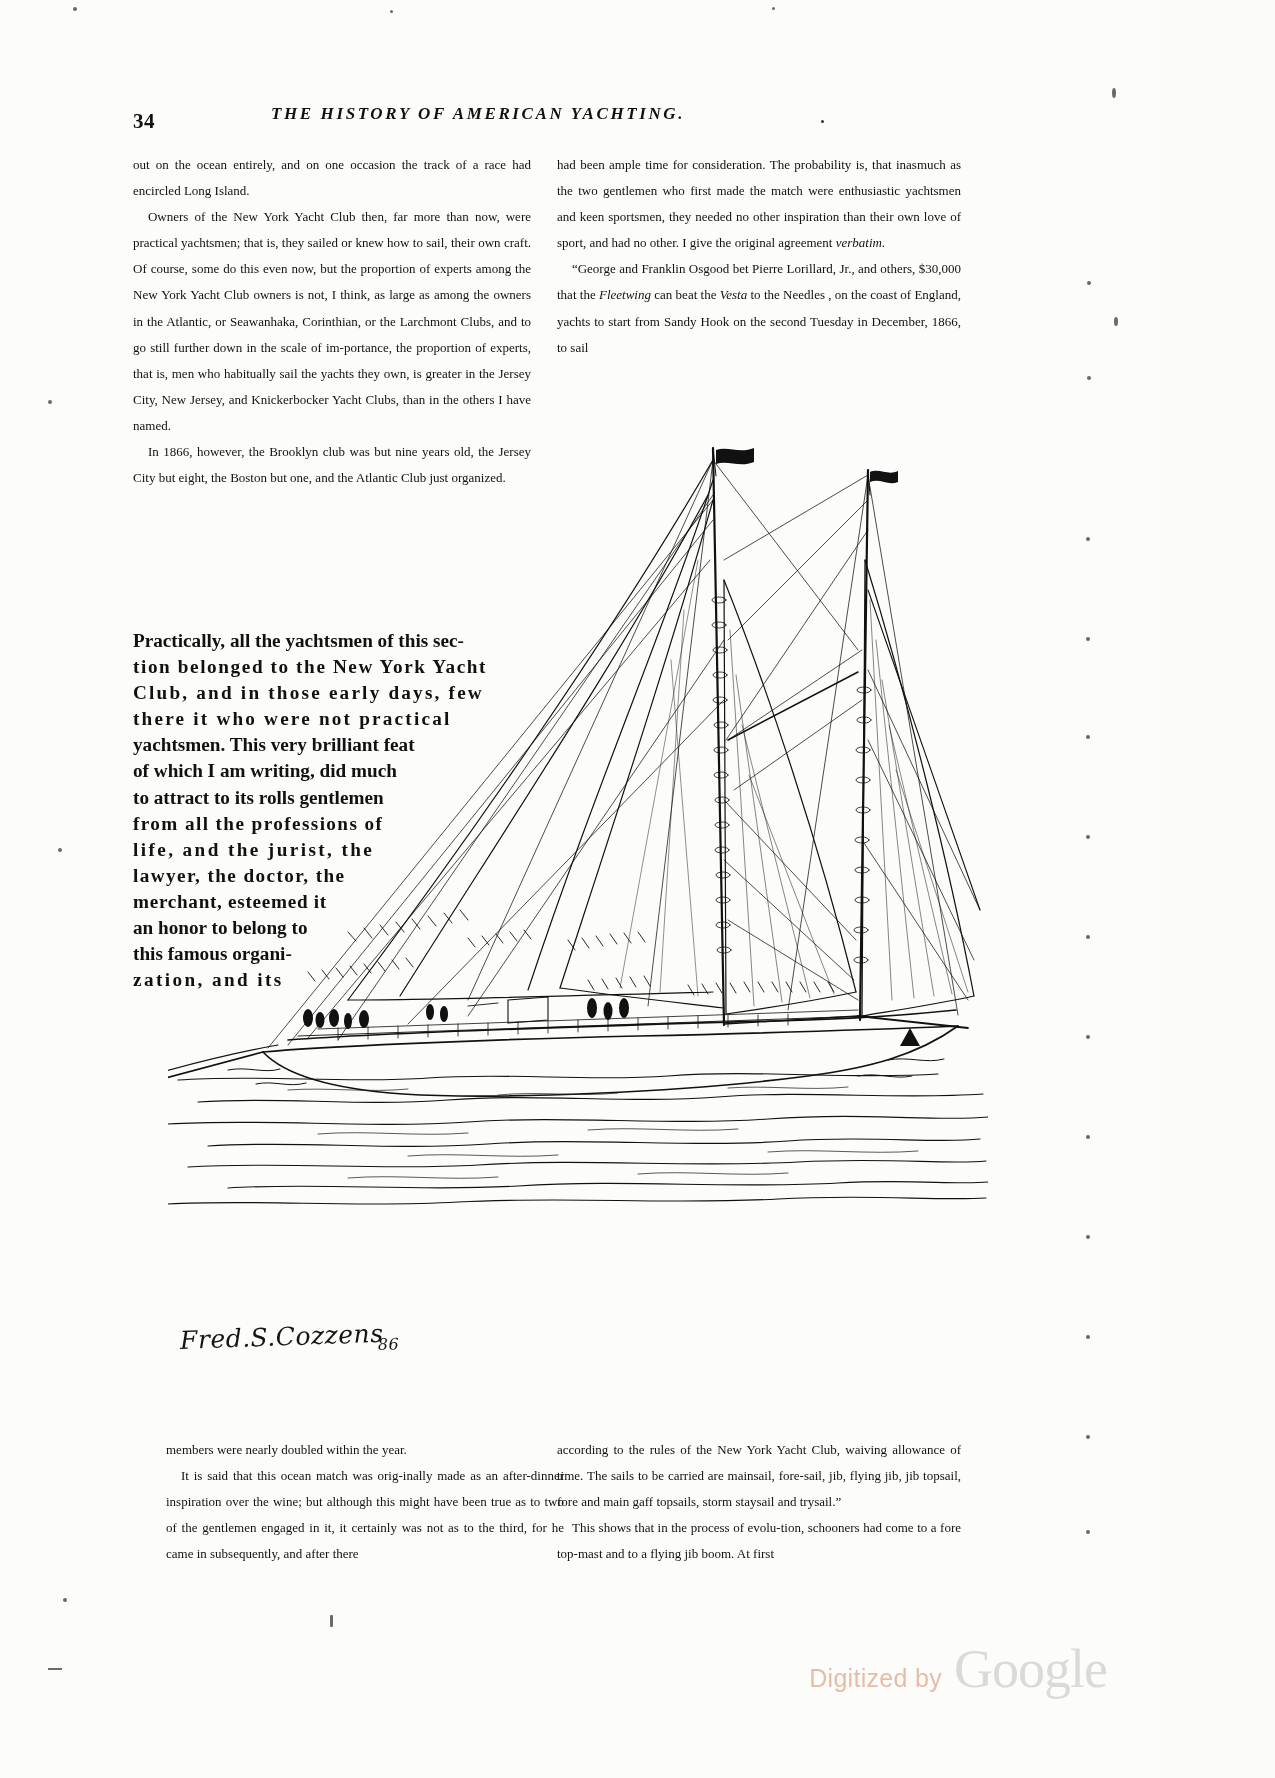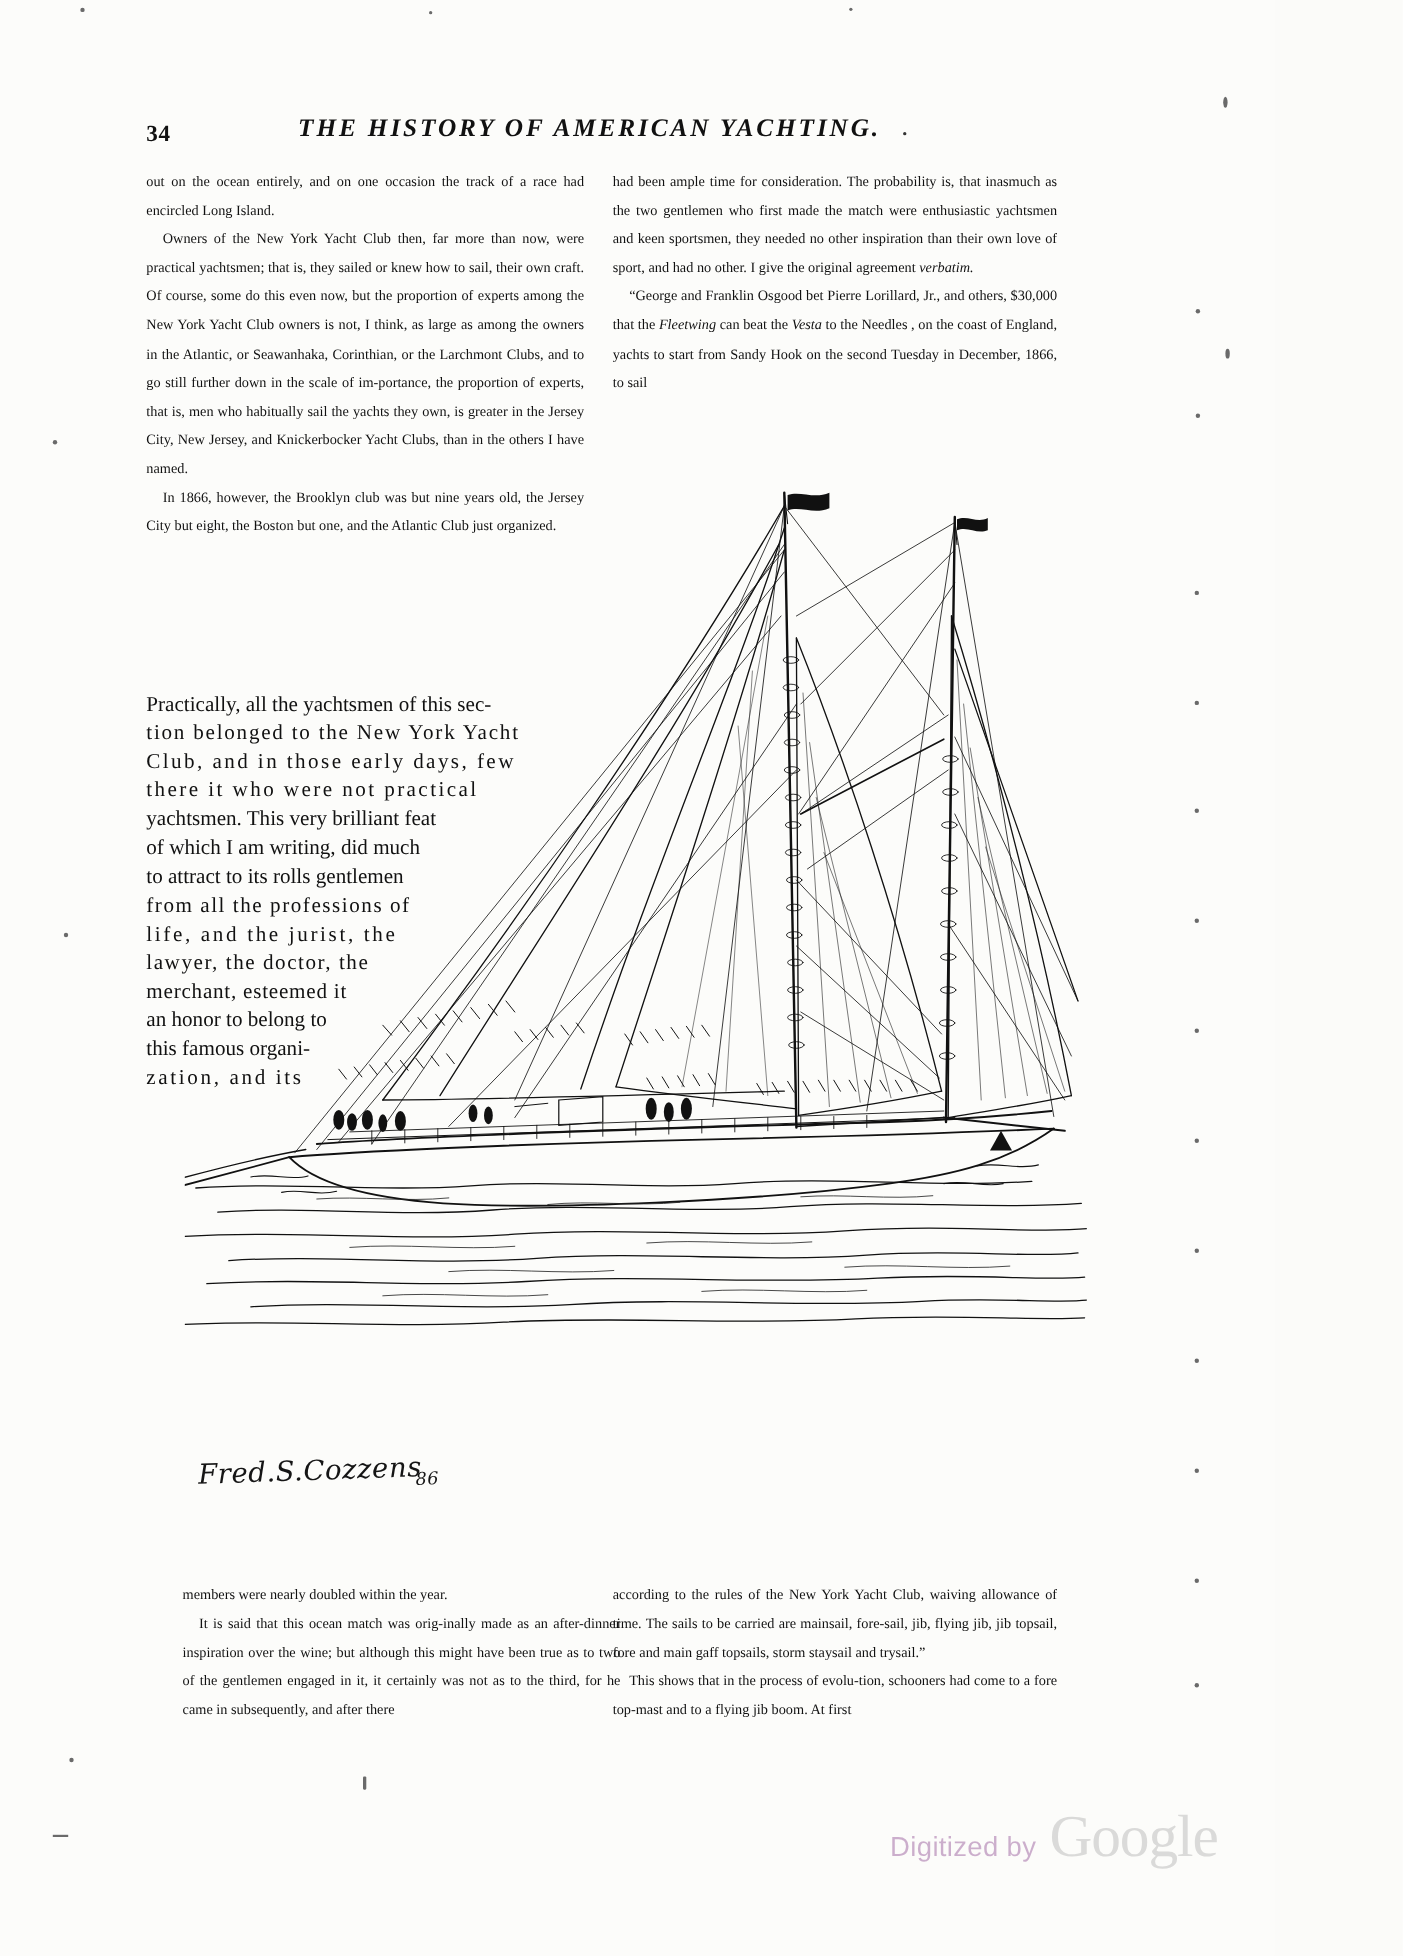--- a/index.html
+++ b/index.html
@@ -30,21 +30,21 @@
     left: 0;
     top: 5px;
     font-size: 21px;
     font-weight: bold;
     letter-spacing: 0.5px;
   }
   .runhead-title {
     position: absolute;
     left: 138px;
     top: 0px;
-    font-size: 23px;
+    font-size: 17px;
     font-style: italic;
     font-weight: bold;
     letter-spacing: 2.6px;
     white-space: nowrap;
   }
   .runhead-dot {
     position: absolute;
     left: 688px;
     top: 16px;
     width: 3px;
@@ -73,20 +73,21 @@
     position: absolute;
     left: 133px;
     top: 628px;
     width: 400px;
     font-size: 19.2px;
     line-height: 26.1px;
   }
   .wrapblock .ln {
     display: block;
     white-space: nowrap;
+    font-weight: bold;
   }
   .wrapblock .just {
     display: flex;
     justify-content: space-between;
   }
   .wrapblock .just > span { display: inline-block; }
 
   .left-bot   { left: 133px; top: 1437px; width: 398px; margin-left: 33px; }
   .right-bot  { left: 557px; top: 1437px; width: 404px; }
 
@@ -145,21 +146,21 @@
     bottom: 78px;
     display: flex;
     align-items: baseline;
     gap: 12px;
     opacity: 0.34;
     user-select: none;
   }
   #watermark .dig {
     font-family: "Liberation Sans", sans-serif;
     font-size: 25px;
-    color: #701a75;
+    color: #c2410c;
     letter-spacing: 0.3px;
   }
   #watermark .goog {
     font-family: "Liberation Serif", serif;
     font-size: 54px;
     color: #9a9a9a;
     letter-spacing: -1px;
   }
 </style>
 </head>

